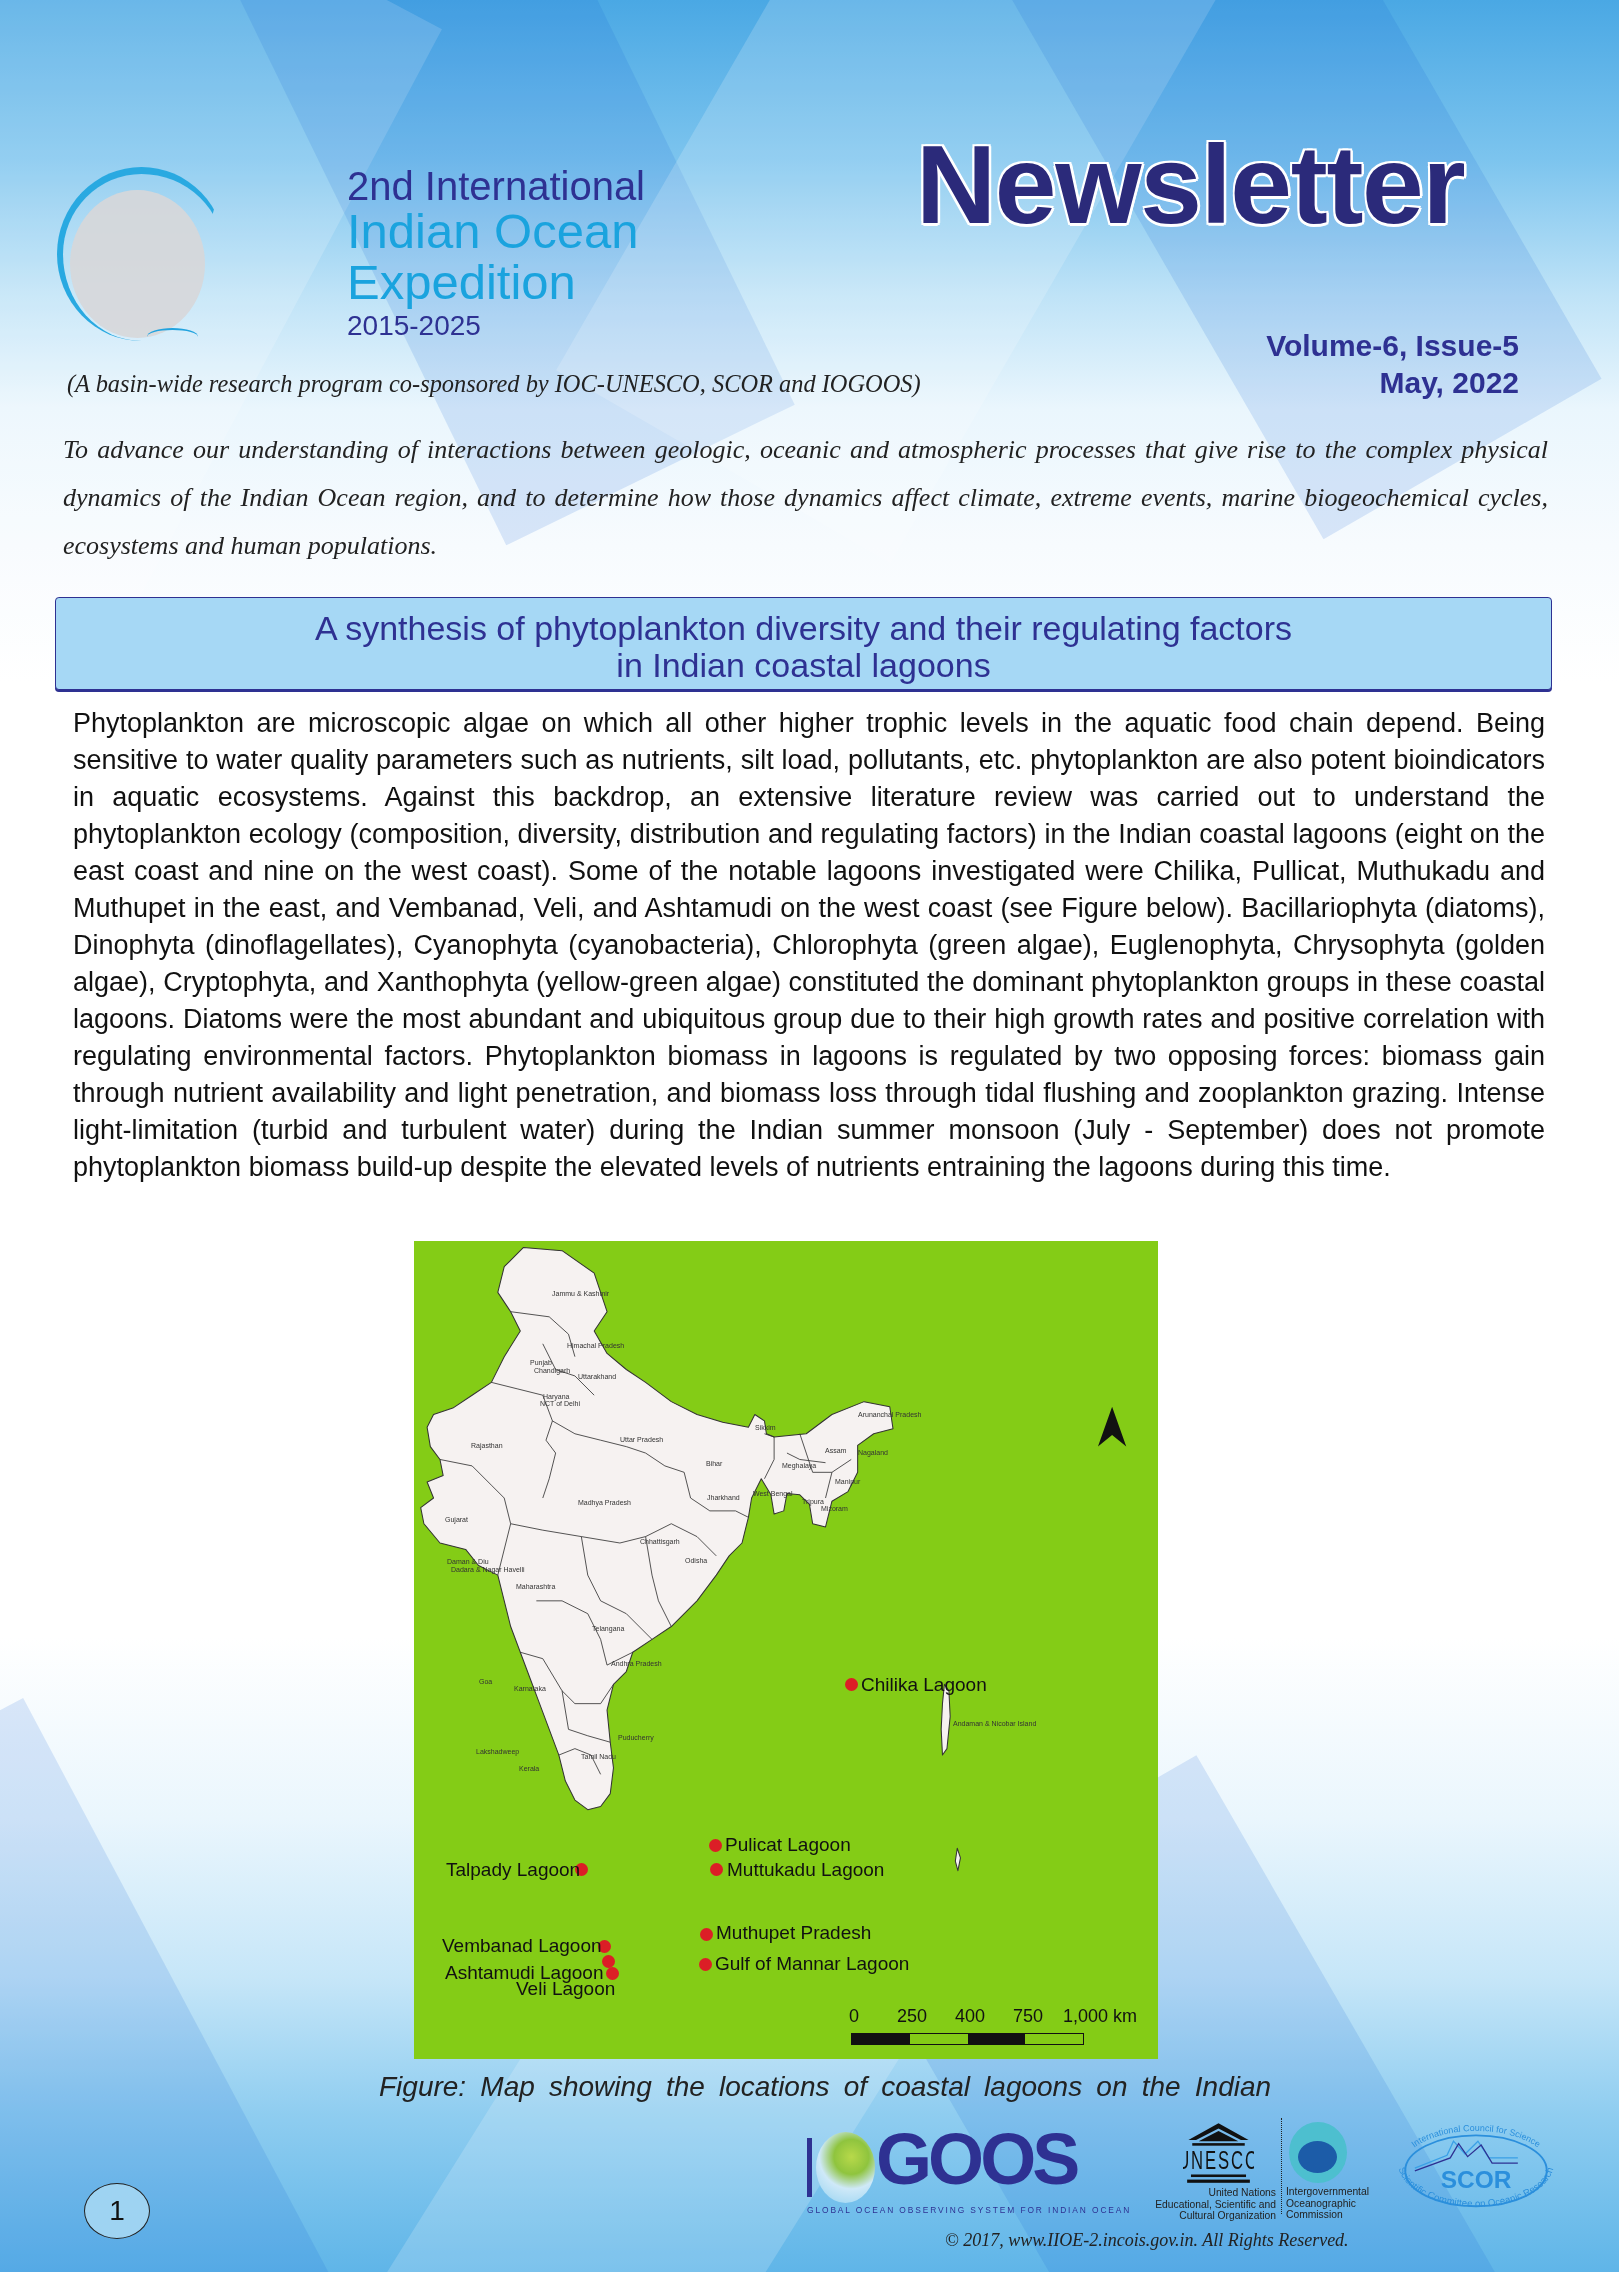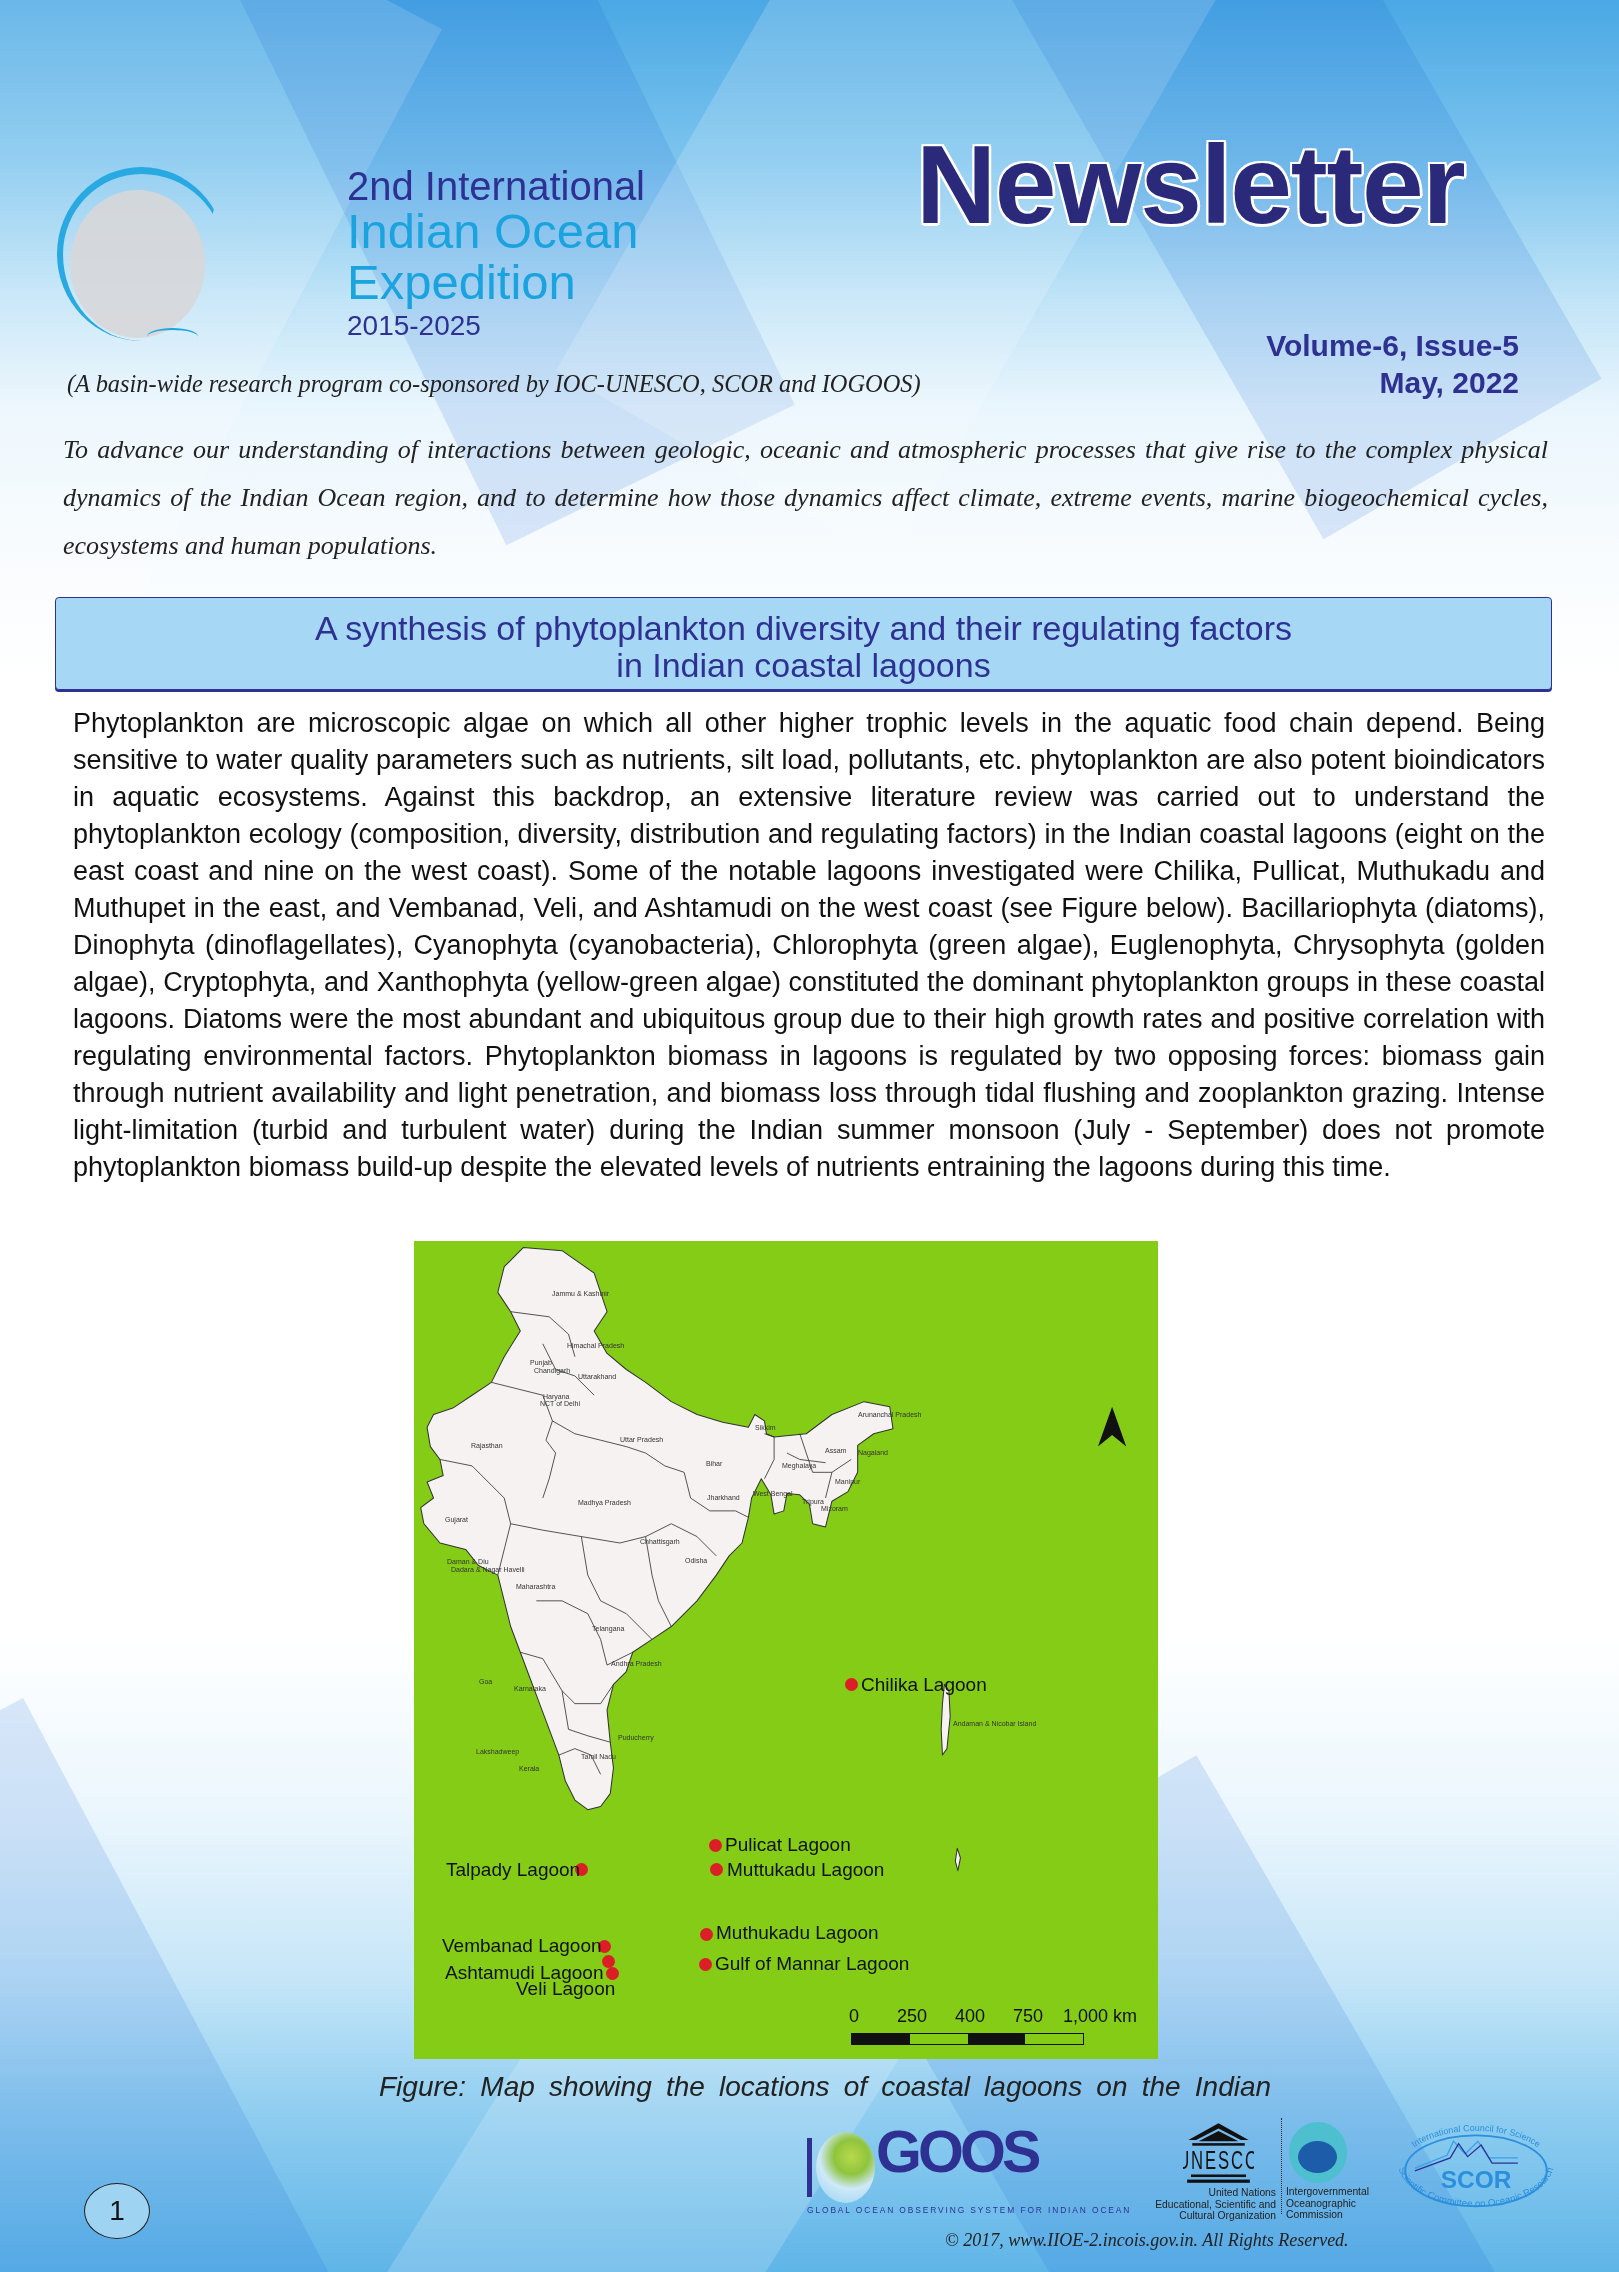--- a/index.html
+++ b/index.html
@@ -53,21 +53,21 @@
 
   .caption { position:absolute; left:379px; top:2071px; font-family:"Liberation Sans", sans-serif; font-style:italic; font-size:28px; color:#222; word-spacing:6.4px; }
 
   .pagenum { position:absolute; left:84px; top:2183px; width:64px; height:54px; border:1.3px solid #222; border-radius:50%;
      background:#9ed3f2; text-align:center; font-size:28px; line-height:54px; color:#111; }
 
   .iogoos { position:absolute; left:807px; top:2128px; width:289px; height:90px; }
   .iogoos .i { position:absolute; left:0; top:10.3px; width:5.1px; height:59px; background:#2e3192; }
   .iogoos .globe { position:absolute; left:9px; top:3.9px; width:59px; height:71px; border-radius:50%;
      background: radial-gradient(circle at 60% 35%, #b8d94a 0%, #8fc43e 30%, #cfe9f8 55%, #8fd0f0 100%); }
-  .iogoos .word { position:absolute; left:69px; top:-5.1px; font-size:59px; font-weight:bold; color:#2e3192; letter-spacing:-3.9px; line-height:1; }
+  .iogoos .word { position:absolute; left:69px; top:-5.1px; font-size:72px; font-weight:bold; color:#2e3192; letter-spacing:-3.9px; line-height:1; }
   .iogoos .sub { position:absolute; left:0; top:77px; font-size:8.4px; letter-spacing:1.9px; color:#2e3192; white-space:nowrap; }
 
   .unesco { position:absolute; left:1141px; top:2122px; width:135px; height:96px; text-align:right; }
   .unesco .temple { position:absolute; right:22.5px; top:0; width:71px; height:64px; }
   .unesco .txt { position:absolute; right:0; top:65px; font-size:10.3px; line-height:11.6px; color:#222; }
   .divider { position:absolute; left:1281px; top:2118px; height:96px; border-left:1.9px dotted #222; }
   .ioc { position:absolute; left:1286px; top:2122px; width:103px; height:96px; }
   .ioc .disc { position:absolute; left:3.2px; top:0; width:58px; height:61px; border-radius:50%; background:#4dbfcf; overflow:hidden; }
   .ioc .disc .inner { position:absolute; left:9px; top:19px; width:39px; height:32px; border-radius:50%; background:#1c5ca8; }
   .ioc .txt { position:absolute; left:0; top:64px; font-size:10.3px; line-height:11.6px; color:#222; }
@@ -194,21 +194,21 @@
   <div id="map-lagoons">
       <div class="dot" style="left: 431px; top: 437px; background: rgb(220, 30, 38);"></div>
       <div class="lag" style="left: 447px; top: 433px;">Chilika Lagoon</div>
       <div class="dot" style="left: 295px; top: 598px; background: rgb(220, 30, 38);"></div>
       <div class="lag" style="left: 311px; top: 593px;">Pulicat Lagoon</div>
       <div class="dot" style="left: 296px; top: 622px; background: rgb(220, 30, 38);"></div>
       <div class="lag" style="left: 313px; top: 618px;">Muttukadu Lagoon</div>
       <div class="dot" style="left: 161px; top: 622px; background: rgb(220, 30, 38);"></div>
       <div class="lag" style="left: 32px; top: 618px;">Talpady Lagoon</div>
       <div class="dot" style="left: 286px; top: 687px; background: rgb(220, 30, 38);"></div>
-      <div class="lag" style="left: 302px; top: 681px;">Muthukadu Lagoon</div>
+      <div class="lag" style="left: 302px; top: 681px;">Muthupet Pradesh</div>
       <div class="dot" style="left: 184px; top: 699px; background: rgb(220, 30, 38);"></div>
       <div class="lag" style="left: 28px; top: 694px;">Vembanad Lagoon</div>
       <div class="dot" style="left: 285px; top: 717px; background: rgb(220, 30, 38);"></div>
       <div class="lag" style="left: 301px; top: 712px;">Gulf of Mannar Lagoon</div>
       <div class="dot" style="left: 188px; top: 714px; background: rgb(220, 30, 38);"></div>
       <div class="lag" style="left: 31px; top: 721px;">Ashtamudi Lagoon</div>
       <div class="dot" style="left: 192px; top: 726px; background: rgb(220, 30, 38);"></div>
       <div class="lag" style="left: 102px; top: 737px;">Veli Lagoon</div>
     </div>
 

